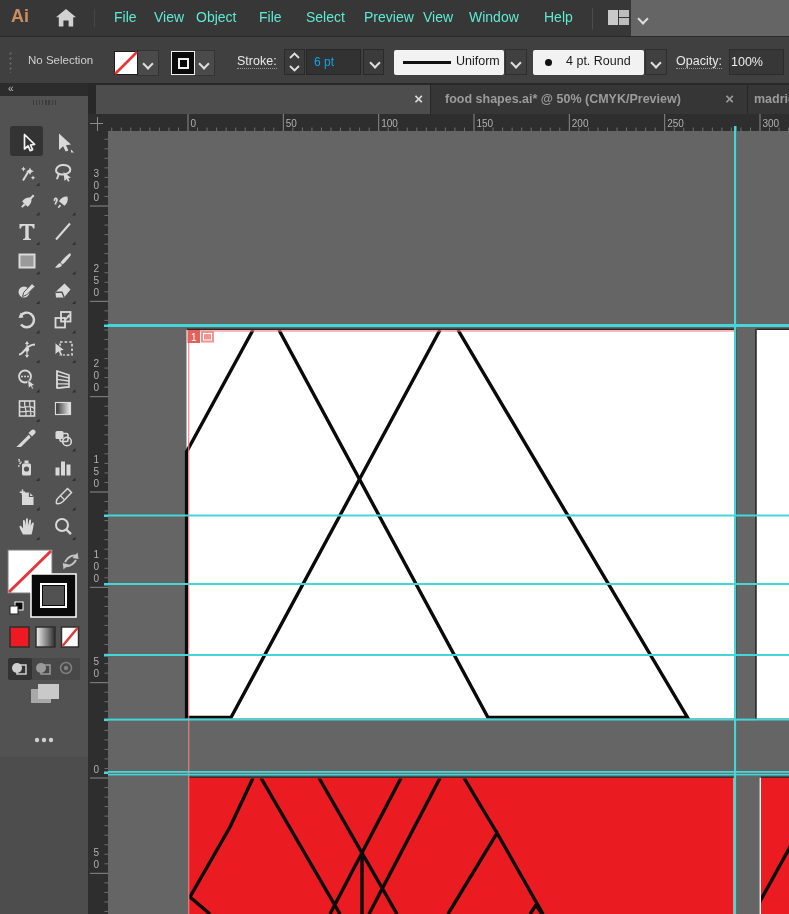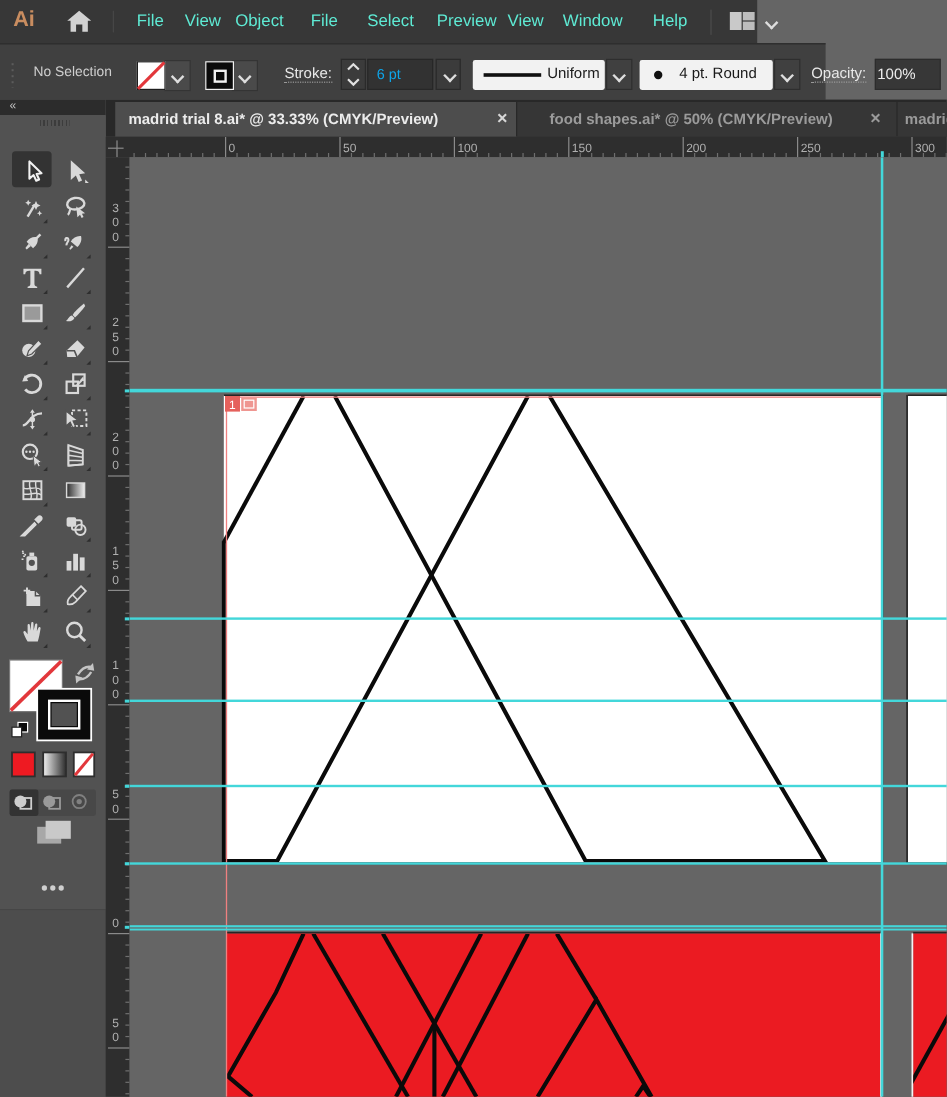--- a/index.html
+++ b/index.html
@@ -1,19 +1,19 @@
 <!DOCTYPE html>
 <html><head><meta charset="utf-8"><style>
 html,body{margin:0;padding:0;width:789px;height:914px;overflow:hidden;background:#656565;
 font-family:"Liberation Sans",sans-serif;-webkit-font-smoothing:antialiased}
 *{box-sizing:border-box}
 .abs{position:absolute}
 #menubar{position:absolute;left:0;top:0;width:631px;height:36px;background:#373737}
 #menubar span.m{position:absolute;top:9px;font-size:14px;color:#5eead4}
-#controlbar{position:absolute;left:0;top:36px;width:688px;height:47px;background:#404040;border-top:1px solid #2a2a2a}
+#controlbar{position:absolute;left:0;top:36px;width:789px;height:47px;background:#404040;border-top:1px solid #2a2a2a}
 #tabbar{position:absolute;left:88px;top:83px;width:701px;height:31px;background:#282828}
 .tab{position:absolute;top:2px;height:29px;font-size:12.5px;font-weight:bold;line-height:28px;white-space:nowrap;overflow:hidden}
 #dockstrip{position:absolute;left:0;top:83px;width:88px;height:13px;background:#2c2c2c}
 #dock{position:absolute;left:0;top:96px;width:88px;height:818px;background:#525252}
 #rulerwrap{position:absolute;left:88px;top:114px;width:701px;height:17px;background:#2e2e2e}
 #lruler{position:absolute;left:88px;top:131px;width:20px;height:783px;background:#2e2e2e}
 #canvas{position:absolute;left:108px;top:131px;width:681px;height:783px;background:#656565;overflow:hidden}
 .chev{position:absolute;width:10px;height:9px}
 .chev:after{content:"";position:absolute;left:1.5px;top:0.5px;width:6px;height:6px;border-right:2px solid #dedede;border-bottom:2px solid #dedede;transform:rotate(45deg)}
 .dot{border-bottom:1px dotted #999}
@@ -74,25 +74,24 @@
  <div class="abs" style="left:545px;top:21.5px;width:7px;height:7px;border-radius:50%;background:#111"></div>
  <span class="abs" style="left:566px;top:17px;font-size:12.5px;color:#1a1a1a">4 pt. Round</span>
  <div class="abs" style="left:645px;top:12px;width:22px;height:26px;border:1px solid #2e2e2e"></div>
  <div class="chev" style="left:650px;top:21px"></div>
  <span class="abs dot" style="left:676px;top:17px;font-size:12.5px;color:#e8e8e8">Opacity:</span>
  <div class="abs" style="left:729px;top:12px;width:55px;height:26px;background:#373737;border:1px solid #2c2c2c;color:#ededed;font-size:12.5px;line-height:24px;padding-left:1px">100%</div>
 </div>
 
 <div id="tabbar">
  <div class="tab" style="left:8px;width:334px;background:#4d4d4d;color:#ececec">
-   <span style="margin-left:11px">madrid trial 8.ai* @ 33.33% (CMYK/Preview)</span>
    <span style="position:absolute;right:7px;top:0;color:#d8d8d8;font-size:15px">×</span>
  </div>
  <div class="tab" style="left:343px;width:316px;background:#363636;color:#9b9b9b">
-   <span style="margin-left:27px">food shapes.ai* @ 50% (CMYK/Preview)</span>
+   <span style="margin-left:14px">food shapes.ai* @ 50% (CMYK/Preview)</span>
    <span style="position:absolute;right:13px;top:0;color:#9a9a9a;font-size:15px">×</span>
  </div>
  <div class="tab" style="left:660px;width:41px;background:#363636;color:#9b9b9b">
    <span style="margin-left:6px">madrid</span>
  </div>
 </div>
 
 <div id="dockstrip">
  <div class="abs" style="left:8px;top:0px;color:#c0c0c0;font-size:10px;letter-spacing:-1px">«</div>
 </div>

